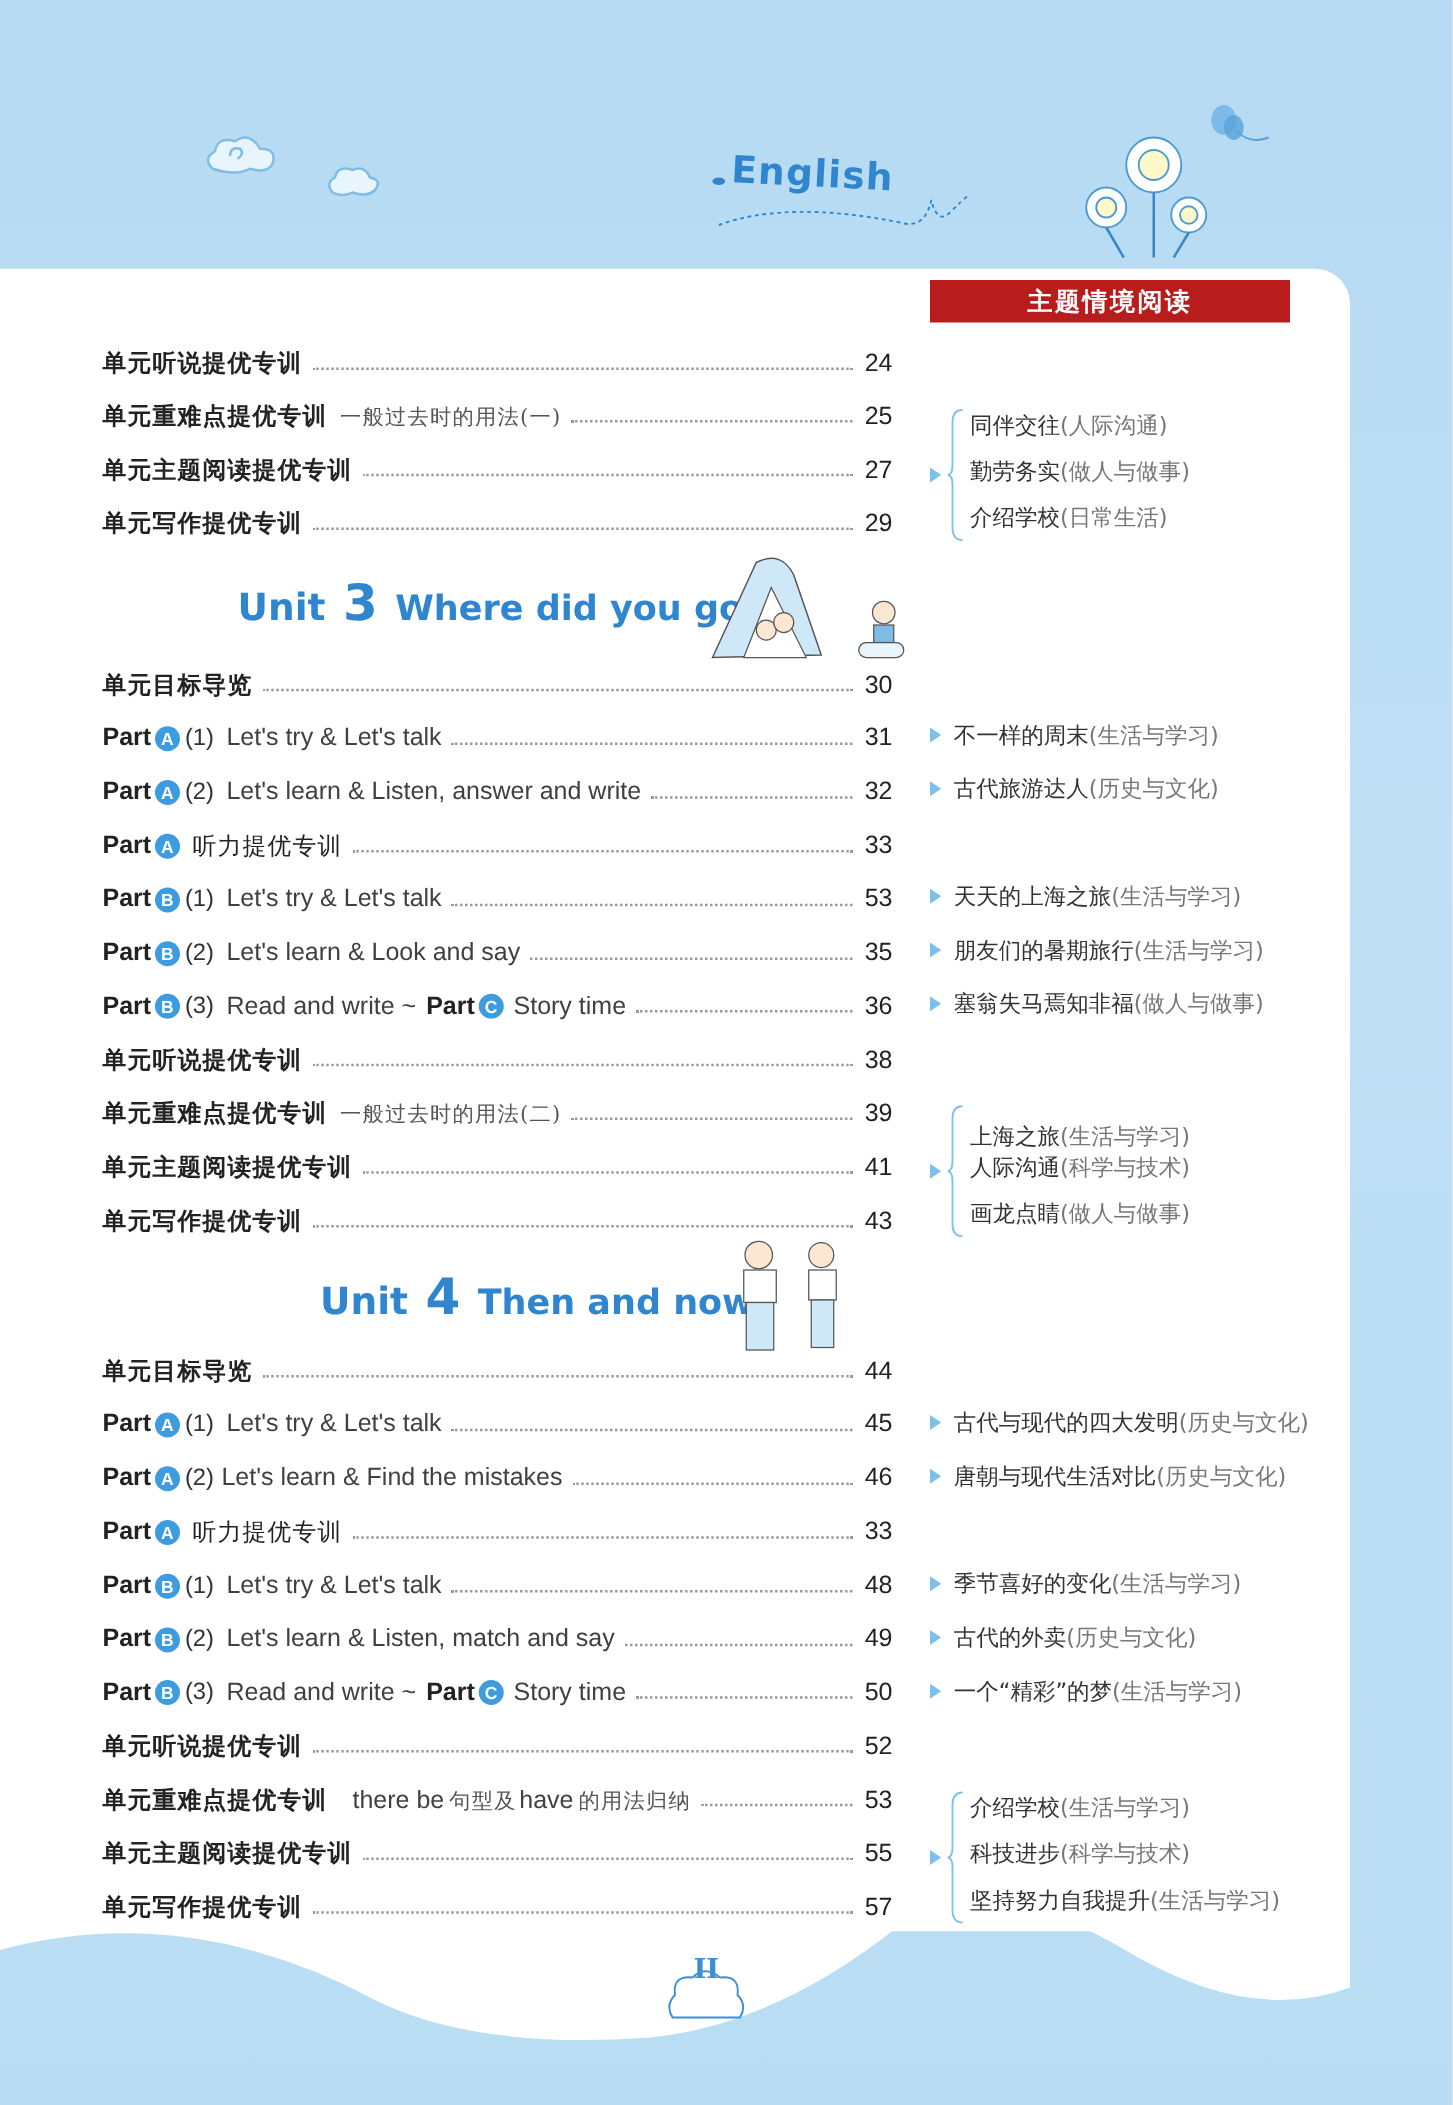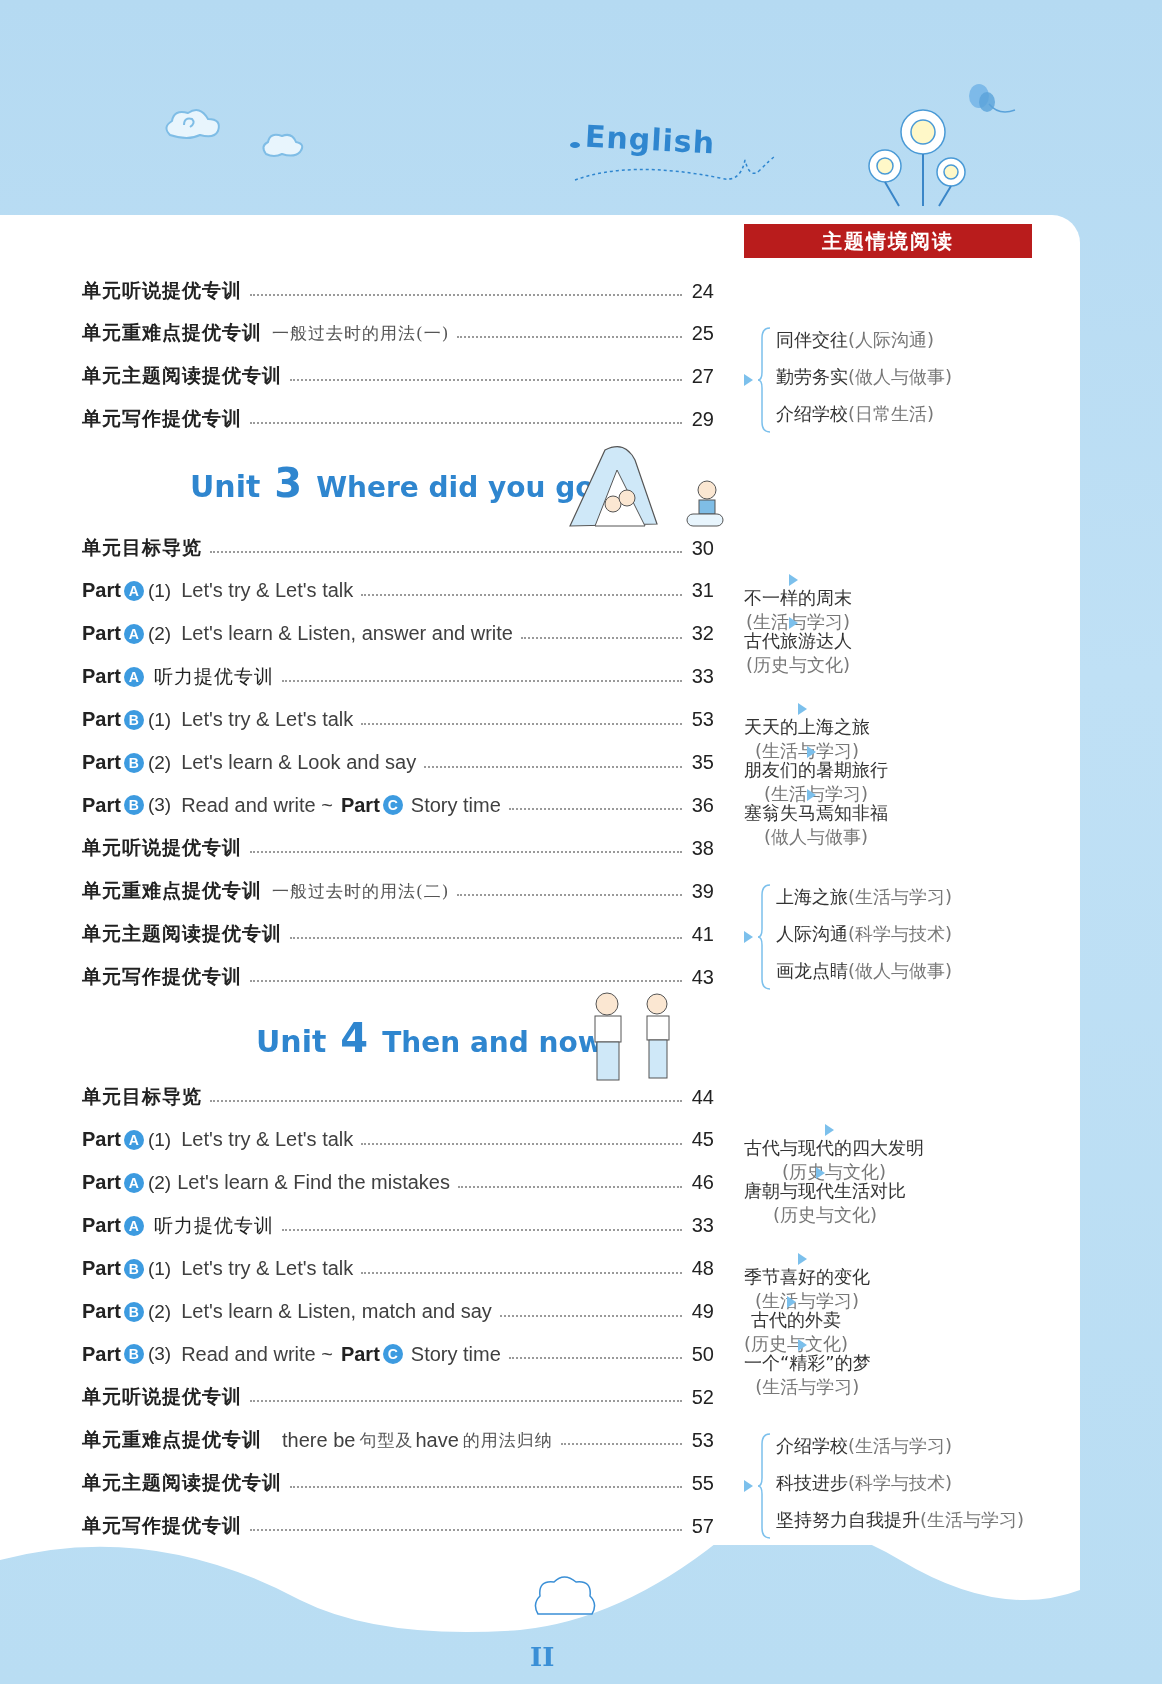--- a/index.html
+++ b/index.html
@@ -56,35 +56,35 @@
   .unit-heading {
     position:absolute; color:#2f86cf; font-weight:bold; font-family:"DejaVu Sans", sans-serif;
     display:flex; align-items:baseline; white-space:nowrap;
   }
   .unit-heading .unit-word { font-size:30px; }
   .unit-heading .unit-num { font-size:40px; margin:0 14px; }
   .unit-heading .unit-title { font-size:28px; }
 
   .theme-single {
     position:absolute; left:744px; height:28px; display:flex; align-items:center;
-    font-size:18px; color:#333; white-space:nowrap;flex-direction:column;
+    font-size:18px; color:#333; white-space:nowrap;
   }
   .tri { width:0; height:0; border-top:6px solid transparent; border-bottom:6px solid transparent;
     border-left:9px solid #7cc0ec; margin-right:10px; }
   .theme-single .cat { color:#777; }
 
   .theme-group { position:absolute; left:744px; }
   .theme-group .tri-wrap { position:absolute; left:0; top:48px; }
   .theme-group .brace { position:absolute; left:14px; top:0; }
   .theme-group .g-item { position:absolute; left:32px; height:28px; display:flex; align-items:center; font-size:18px; color:#333; white-space:nowrap; }
   .theme-group .g-item .cat { color:#777; }
 
   .page-badge { position:absolute; left:530px; top:1572px; }
-  .page-badge-text { position:absolute; left:530px; top:1642px; width:70px; 
-    color:#3a8fd6; font-family:"DejaVu Serif", serif; font-size:26px; font-weight:bold; }
+  .page-badge-text { position:absolute; left:530px; top:1562px; width:70px; text-align:center;
+    color:#3a8fd6; font-family:"DejaVu Serif", serif; font-size:22px; font-weight:bold; }
   .illus { position:absolute; }
 </style>
 </head>
 <body>
 
 <div class="sky"></div>
 
 <svg class="deco-cloud" style="left:160px;top:105px" width="70" height="40">
   <path d="M10 30 Q2 22 12 16 Q14 4 28 8 Q40 0 48 14 Q62 14 58 26 Q54 34 40 30 Q28 36 10 30Z" fill="#e8f5fd" stroke="#7fbde6" stroke-width="2"></path>
   <path d="M24 20 Q24 12 32 14 Q36 18 30 22" fill="none" stroke="#7fbde6" stroke-width="2"></path>
@@ -435,21 +435,21 @@
     <span class="cat">(做人与做事)</span>
   </div>
 
 <div class="theme-group" style="top:883px">
   <div class="tri-wrap">
       <div class="tri"></div>
     </div>
   <svg class="brace" width="14" height="108">
       <path d="M12 2 Q4 2 4 12 L4 46 Q4 54 0 54 Q4 54 4 62 L4 96 Q4 106 12 106" fill="none" stroke="#7cc0ec" stroke-width="1.5"></path>
     </svg>
-  <div class="g-item" style="top:0">
+  <div class="g-item" style="top:12px">
       <span>上海之旅</span>
       <span class="cat">(生活与学习)</span>
     </div>
   <div class="g-item" style="top:37px">
       <span>人际沟通</span>
       <span class="cat">(科学与技术)</span>
     </div>
   <div class="g-item" style="top:74px">
       <span>画龙点睛</span>
       <span class="cat">(做人与做事)</span>

